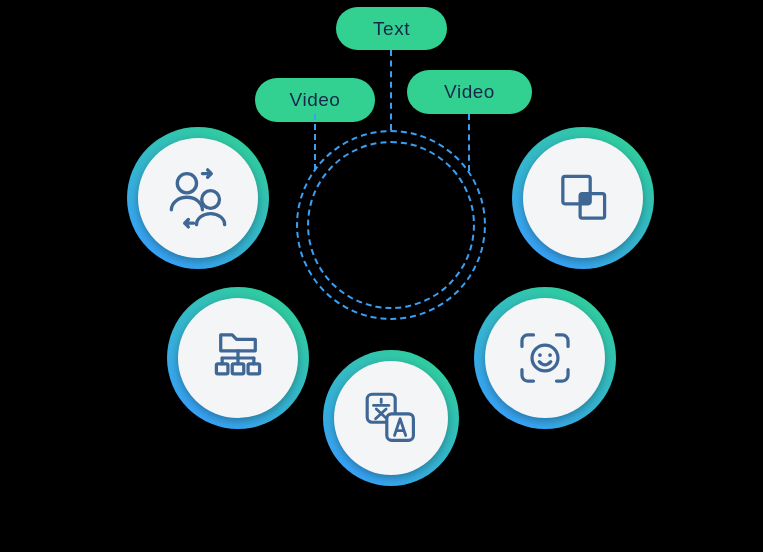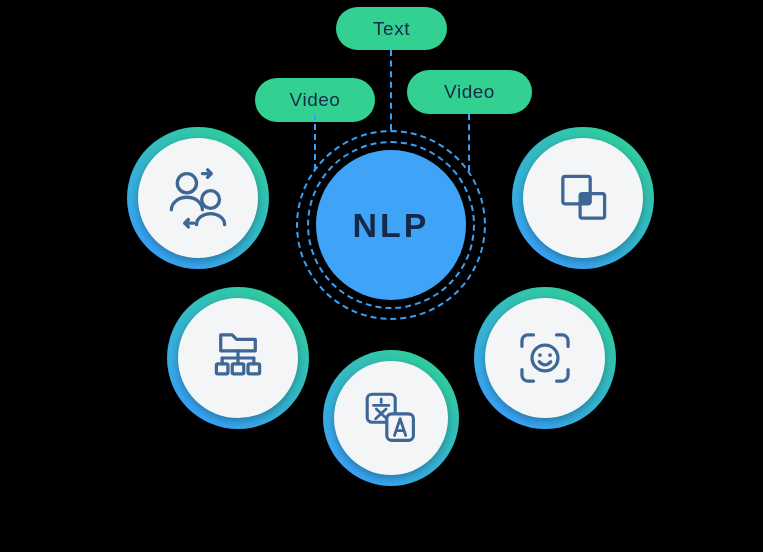--- a/index.html
+++ b/index.html
@@ -74,23 +74,20 @@
   <div class="pill pill-audio">
     <span>Video</span>
   </div>
 
   <div class="connector connector-text"></div>
   <div class="connector connector-video"></div>
   <div class="connector connector-audio"></div>
 
   <div class="dashed-ring ring-outer"></div>
   <div class="dashed-ring ring-inner"></div>
-  <div class="center-circle">
-    <span class="center-label">NLP</span>
-  </div>
 
   <div class="node node-people">
     <div class="node-inner">
       <svg class="icon" width="74" height="74" viewBox="0 0 100 100" aria-hidden="true">
         <circle cx="35" cy="30" r="13"></circle>
         <path d="M14 66 a21 17 0 0 1 42 0"></path>
         <circle cx="67" cy="52" r="12"></circle>
         <path d="M48 86 a19 15 0 0 1 38 0"></path>
         <path d="M56 17 h12 m-5 -5 l5 5 -5 5"></path>
         <path d="M44 84 h-12 m5 -5 l-5 5 5 5"></path>

